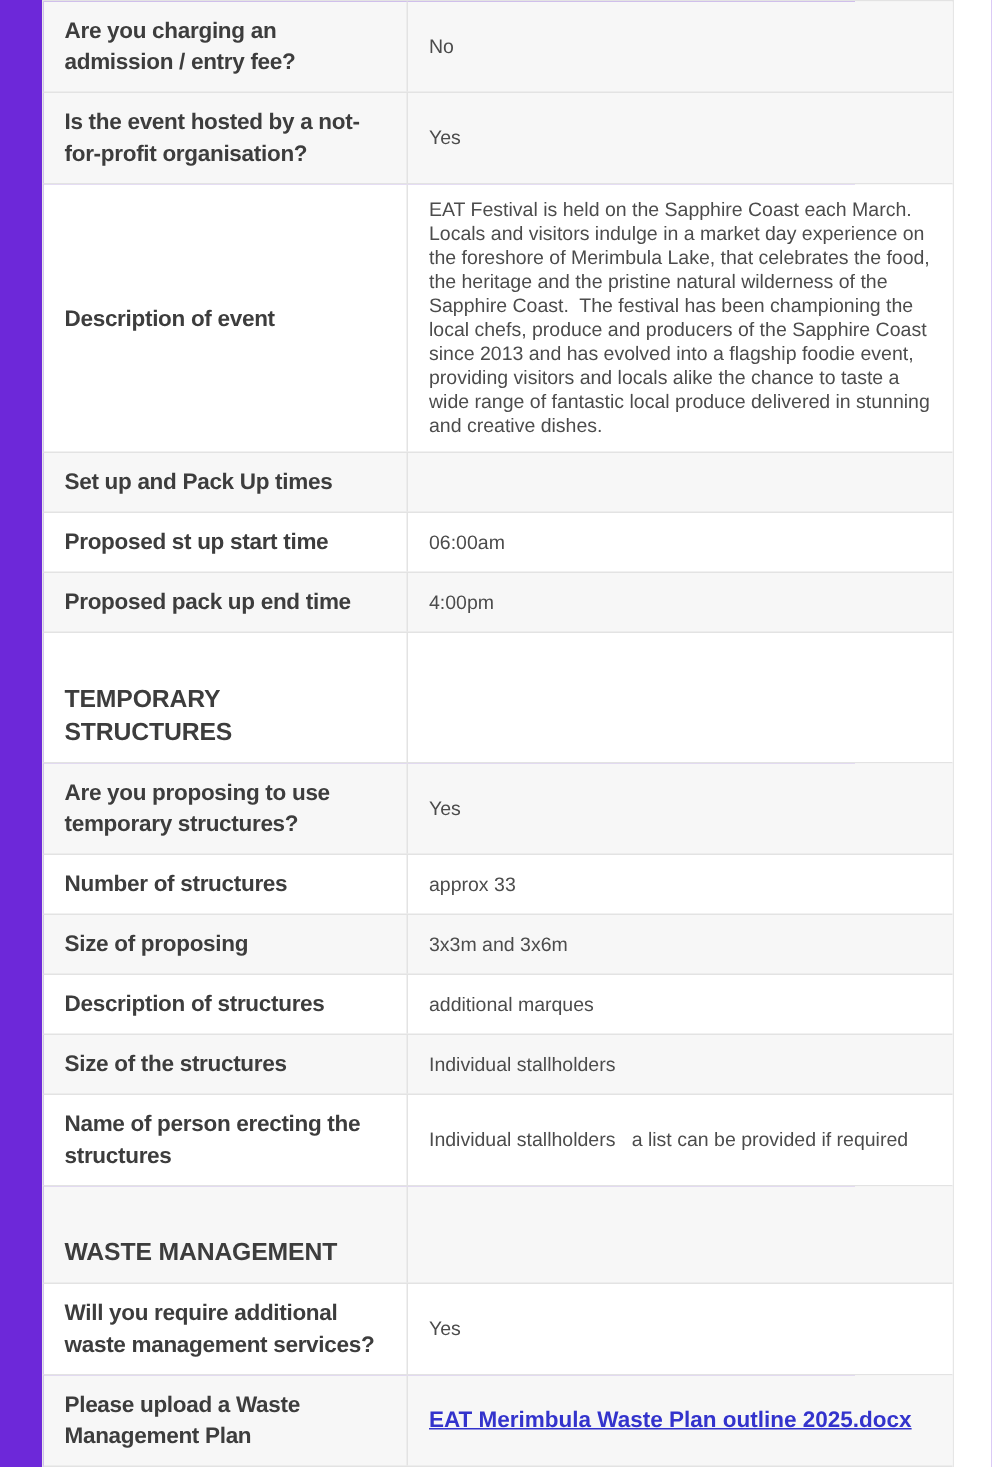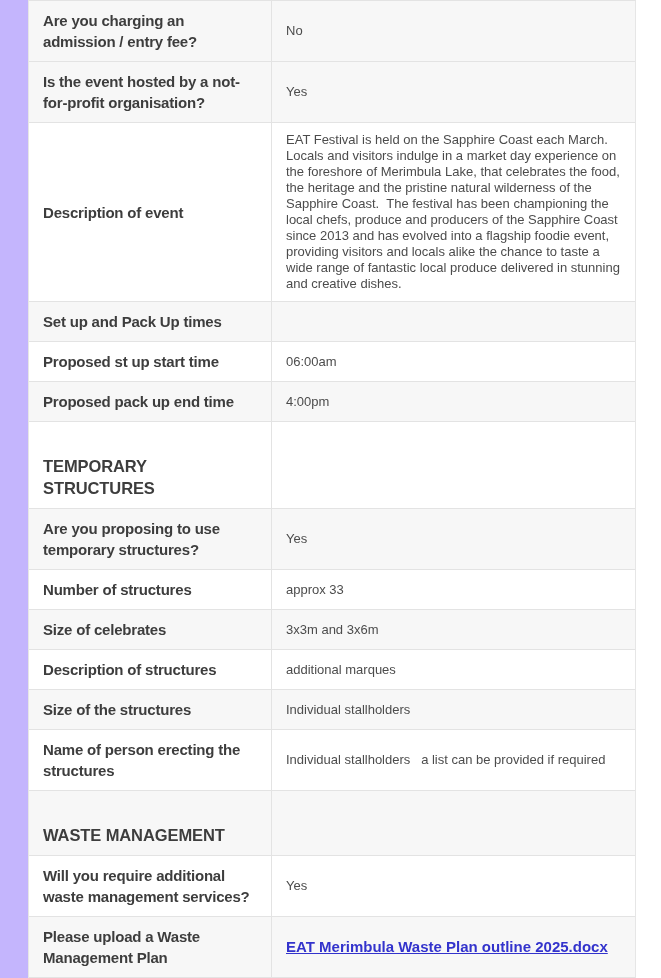--- a/index.html
+++ b/index.html
@@ -9,21 +9,21 @@
     font-family: "Liberation Sans", sans-serif;
   }
   body {
     width: 661px;
     height: 978px;
     overflow: hidden;
   }
   .page {
     width: 570px;
     height: 978px;
-    background: #c4b5fd;
+    background: #6d28d9;
   }
   .form-table {
     margin-left: 28px;
     width: 608px;
     box-sizing: border-box;
     border-left: 1px solid #e6e6e6;
     border-right: 1px solid #e6e6e6;
     border-top: 1px solid #e3e3e3;
   }
   .row {
@@ -150,21 +150,21 @@
       <div class="row">
         <div class="cell label-cell">
           <div class="q-label">Number of structures</div>
         </div>
         <div class="cell value-cell">
           <div class="answer">approx 33</div>
         </div>
       </div>
       <div class="row alt">
         <div class="cell label-cell">
-          <div class="q-label">Size of celebrates</div>
+          <div class="q-label">Size of proposing</div>
         </div>
         <div class="cell value-cell">
           <div class="answer">3x3m and 3x6m</div>
         </div>
       </div>
       <div class="row">
         <div class="cell label-cell">
           <div class="q-label">Description of structures</div>
         </div>
         <div class="cell value-cell">

